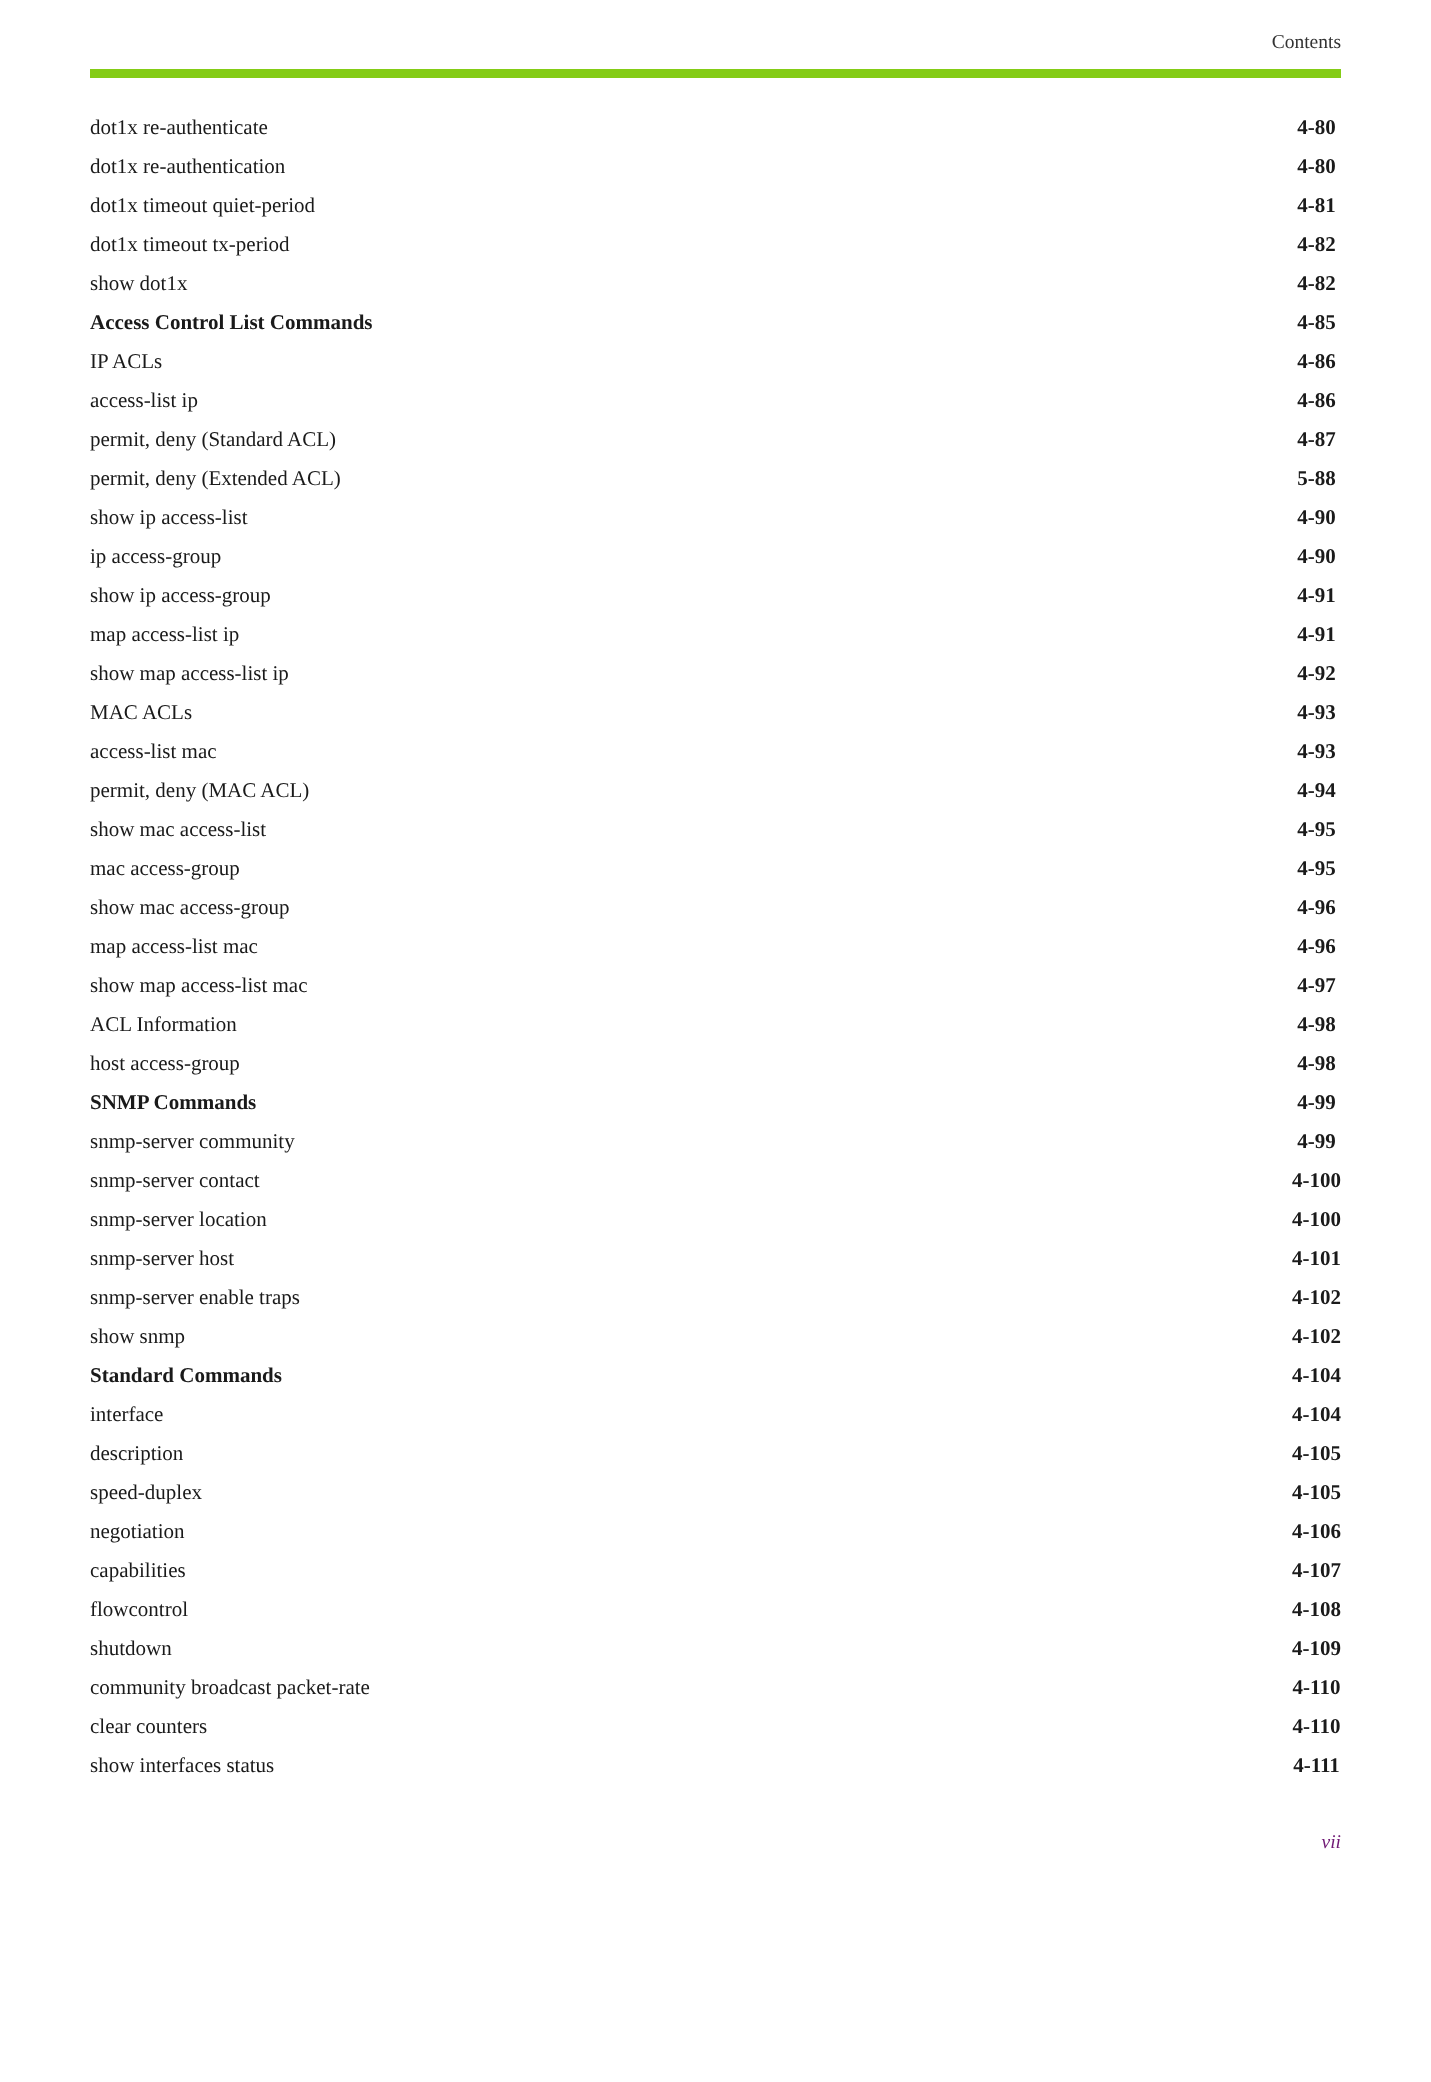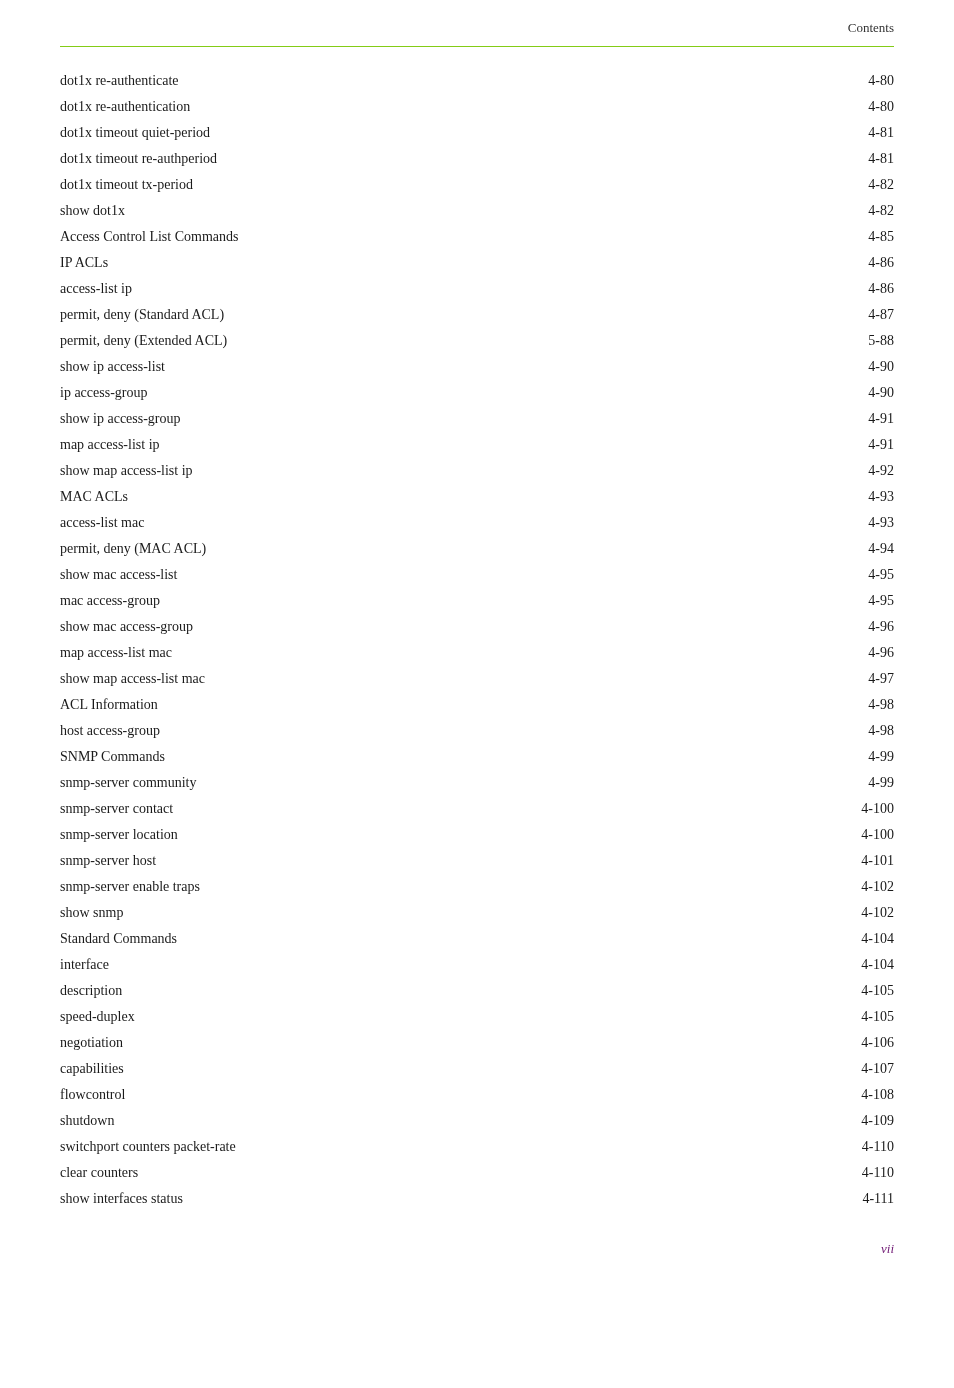--- a/index.html
+++ b/index.html
@@ -14,56 +14,57 @@
       color: #1a1a1a;
       background: #ffffff;
       width: 954px;
       min-height: 1388px;
       padding: 20px 60px 40px 60px;
     }
 
     .header {
       text-align: right;
       padding-bottom: 10px;
-      border-bottom: 1px solid #84cc16;
+      border-bottom: 6px solid #84cc16;
       margin-bottom: 20px;
       font-size: 13px;
       color: #333;
     }
 
     .toc-table {
       width: 100%;
       border-collapse: collapse;
     }
 
     .toc-table td {
       padding: 2.5px 0;
       vertical-align: top;
       line-height: 1.5;
     }
 
     .toc-table td.page-num {
-      text-align: right;
+      text-align: center;
       white-space: nowrap;
       padding-left: 10px;
       color: #1a1a1a;
       font-size: 14px;
+      font-weight: bold;
     }
 
     .toc-table td.entry {
       width: 100%;
     }
 
     
     .indent-0 { padding-left: 0px; }
     .indent-1 { padding-left: 30px; }
     .indent-2 { padding-left: 60px; }
 
     .bold-entry {
-      font-weight: normal;
+      font-weight: bold;
     }
 
     .footer {
       text-align: right;
       margin-top: 30px;
       font-size: 13px;
       color: #701a75;
       font-style: italic;
     }
   </style>
@@ -82,24 +83,20 @@
       </tr>
       <tr>
         <td class="entry indent-2">dot1x re-authentication</td>
         <td class="page-num">4-80</td>
       </tr>
       <tr>
         <td class="entry indent-2">dot1x timeout quiet-period</td>
         <td class="page-num">4-81</td>
       </tr>
       <tr>
-        <td class="entry indent-2">dot1x timeout re-authperiod</td>
-        <td class="page-num">4-81</td>
-      </tr>
-      <tr>
         <td class="entry indent-2">dot1x timeout tx-period</td>
         <td class="page-num">4-82</td>
       </tr>
       <tr>
         <td class="entry indent-2">show dot1x</td>
         <td class="page-num">4-82</td>
       </tr>
       <tr>
         <td class="entry indent-0 bold-entry">Access Control List Commands</td>
         <td class="page-num">4-85</td>
@@ -234,21 +231,21 @@
       </tr>
       <tr>
         <td class="entry indent-1">flowcontrol</td>
         <td class="page-num">4-108</td>
       </tr>
       <tr>
         <td class="entry indent-1">shutdown</td>
         <td class="page-num">4-109</td>
       </tr>
       <tr>
-        <td class="entry indent-1">switchport counters packet-rate</td>
+        <td class="entry indent-1">community broadcast packet-rate</td>
         <td class="page-num">4-110</td>
       </tr>
       <tr>
         <td class="entry indent-1">clear counters</td>
         <td class="page-num">4-110</td>
       </tr>
       <tr>
         <td class="entry indent-1">show interfaces status</td>
         <td class="page-num">4-111</td>
       </tr>

